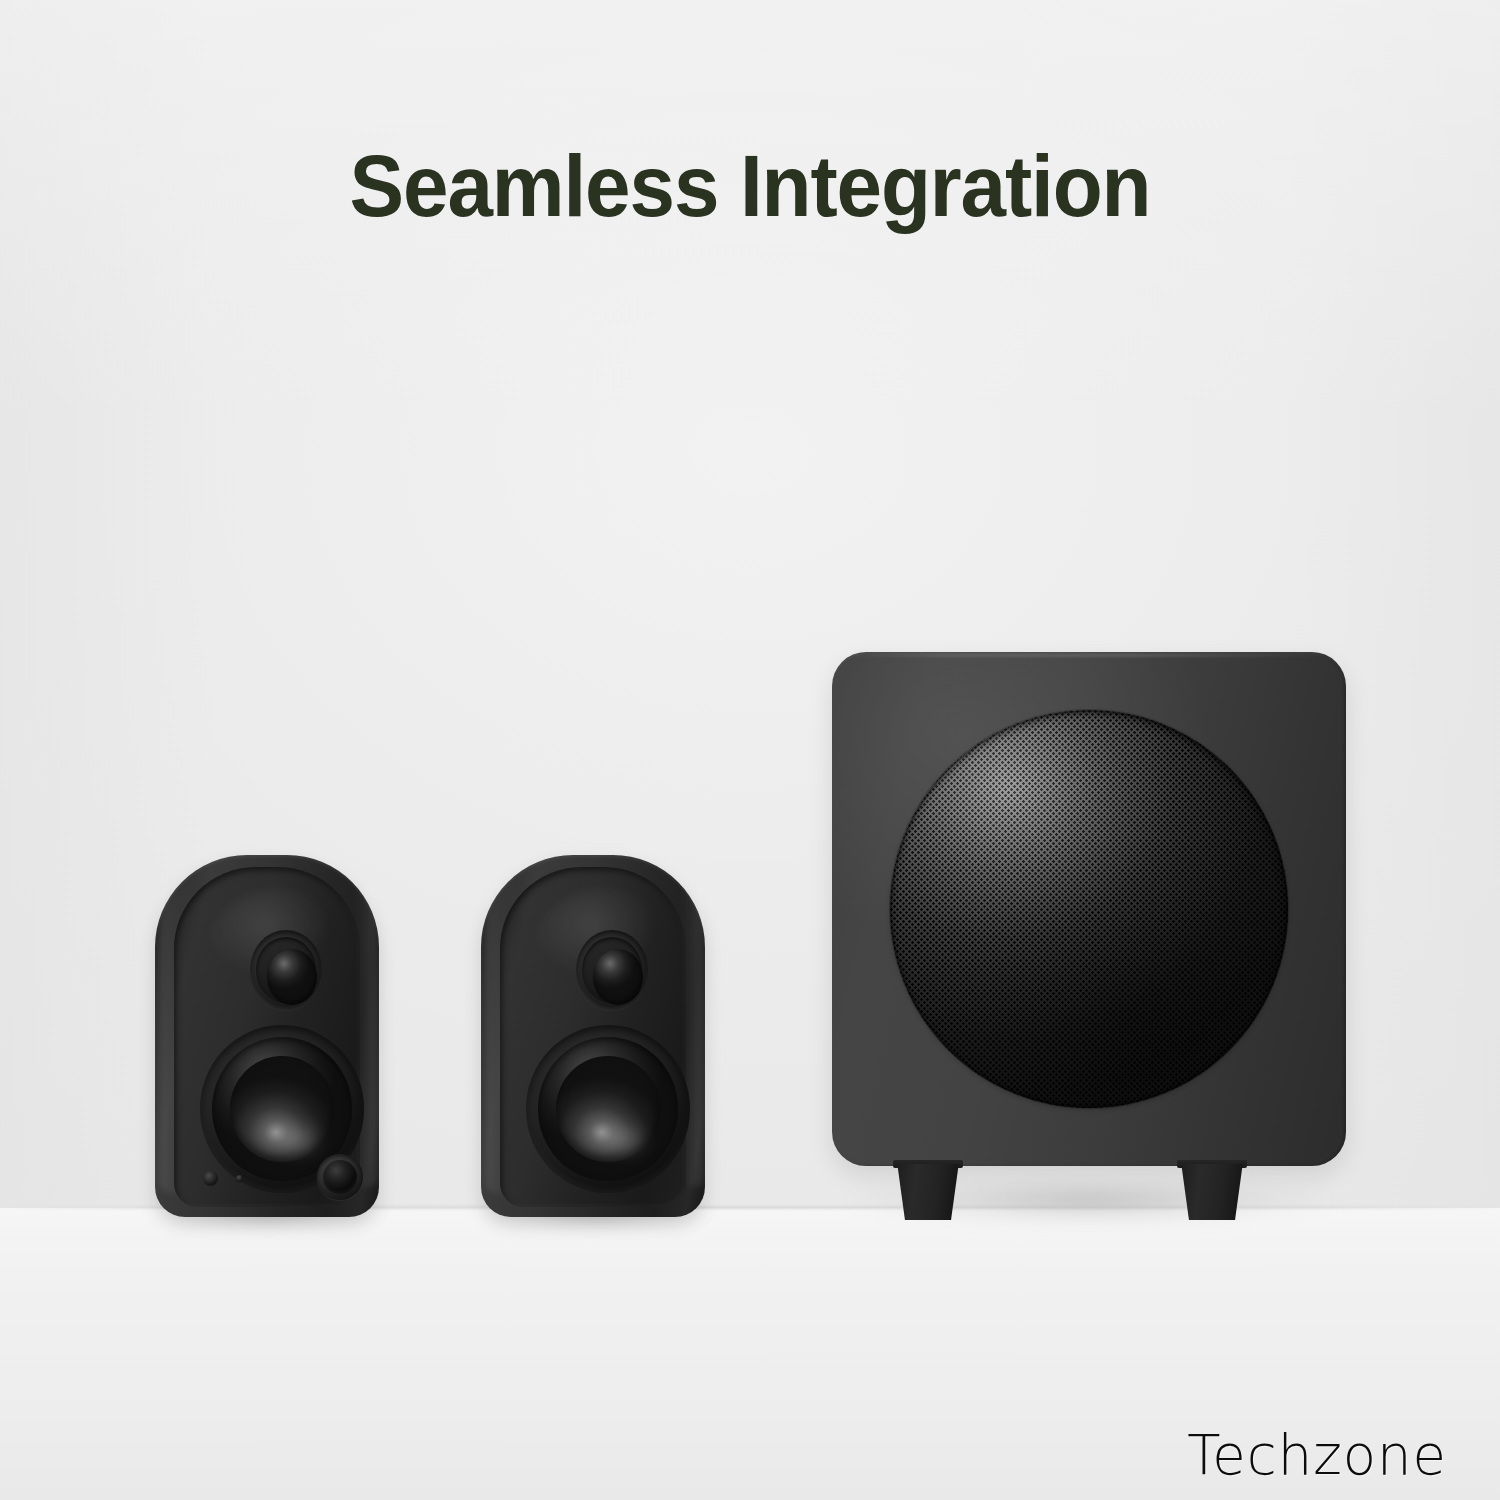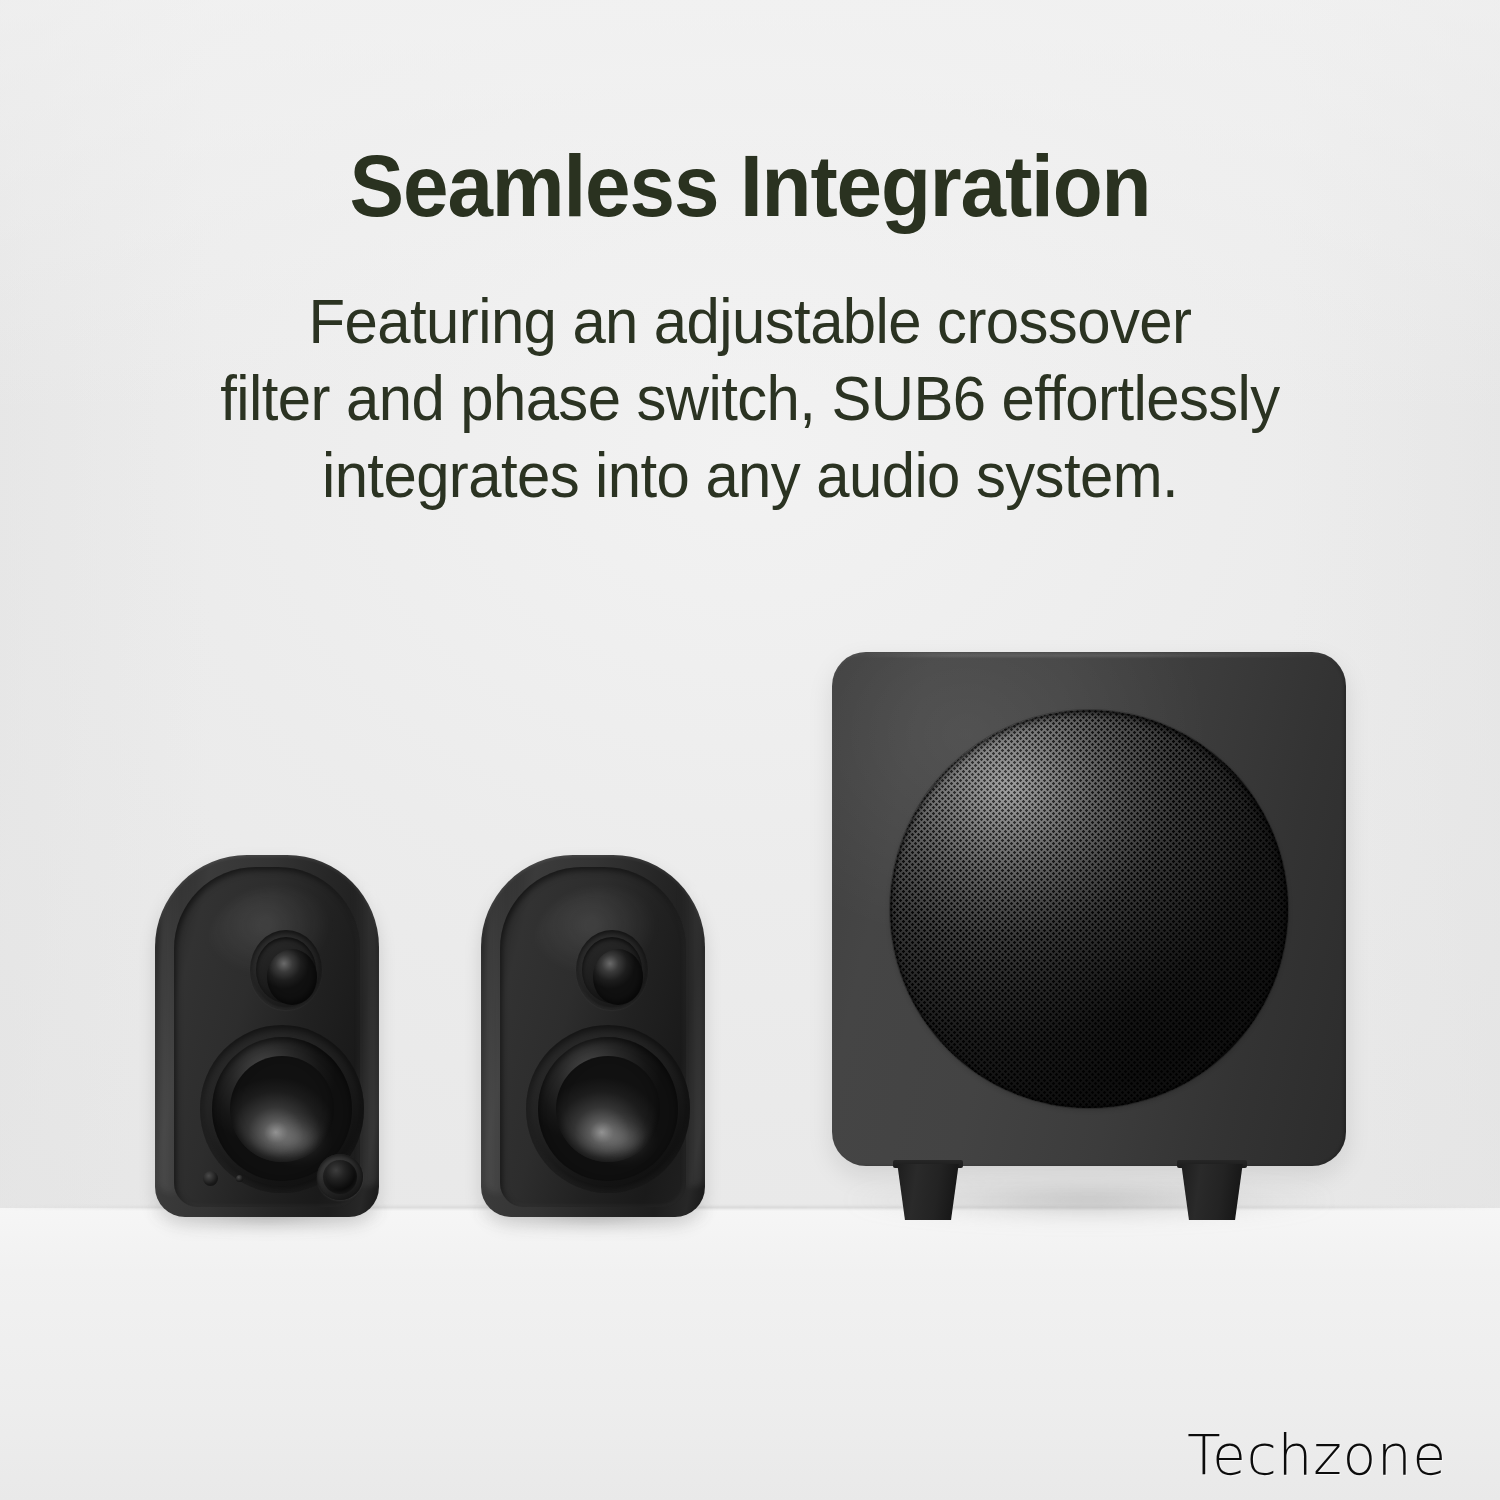--- a/index.html
+++ b/index.html
@@ -375,25 +375,20 @@
 
 <div id="stage">
 
   <div class="bg-base"></div>
   <div class="bg-vignette"></div>
   <div class="floor"></div>
   <div class="floor-line"></div>
 
   <div class="headline">Seamless Integration</div>
 
-  <div class="subhead">
-    <span>Featuring an adjustable crossover</span>
-    <span>filter and phase switch, SUB6 effortlessly</span>
-    <span>integrates into any audio system.</span>
-  </div>
 
   <div class="sat" style="left:155px; top:855px;">
     <div class="sat-shadow"></div>
     <div class="sat-body"></div>
     <div class="sat-sheen-l"></div>
     <div class="sat-sheen-r"></div>
     <div class="sat-baffle">
       <div class="sat-baffle-top-glow"></div>
       <div class="tweeter">
         <div class="tweeter-ring">

